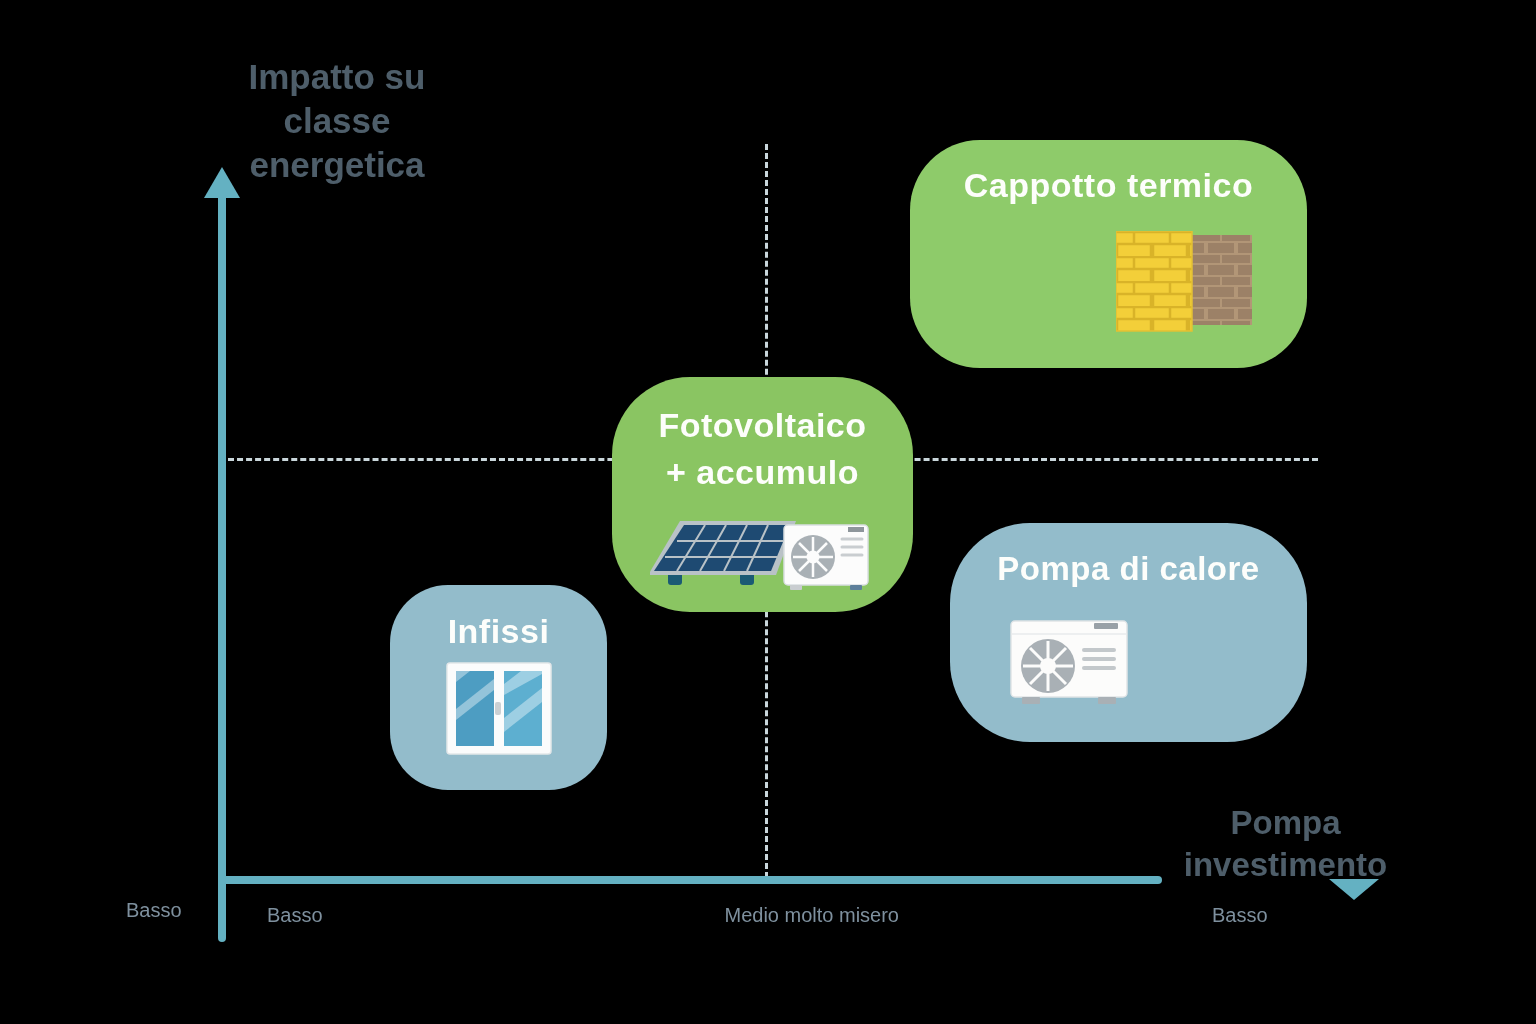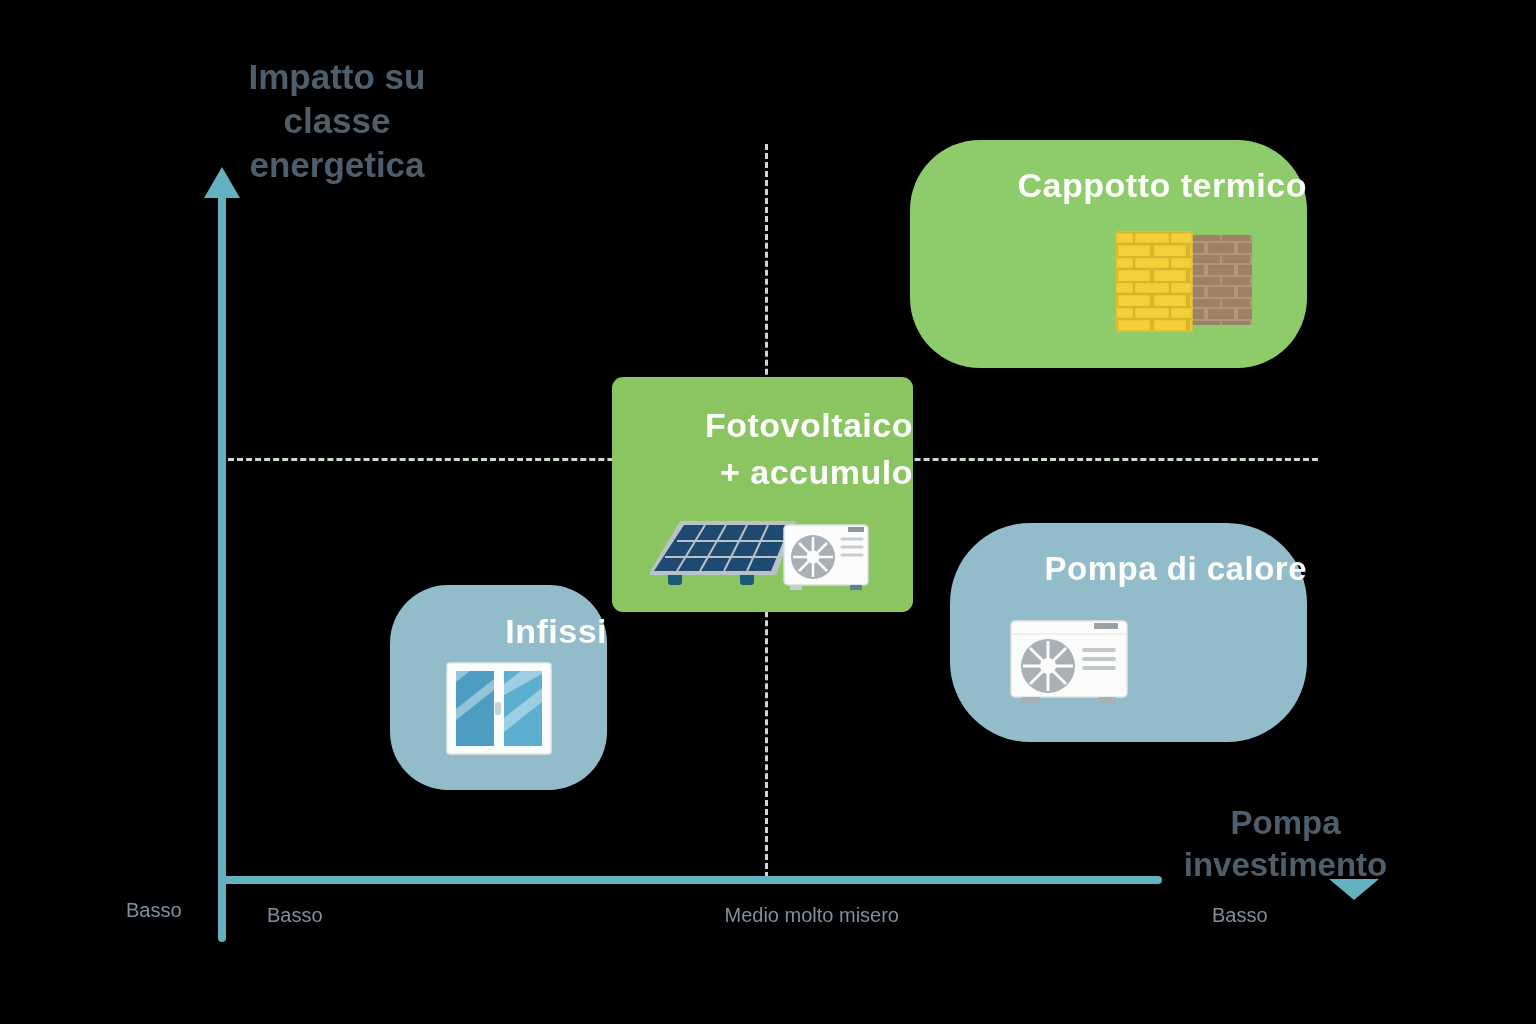--- a/index.html
+++ b/index.html
@@ -22,21 +22,21 @@
   .x-title{position:absolute;left:1158px;top:802px;width:255px;text-align:center;
     font-size:33px;line-height:42px;font-weight:700;color:#4e5e6a;white-space:pre-line;z-index:2;}
   
   .tick{position:absolute;font-size:20px;color:#7e909e;z-index:2;}
   .tick-y-basso{left:126px;top:899px;width:86px;}
   .tick-x-basso{left:267px;top:904px;}
   .tick-x-medio{left:637px;top:904px;width:262px;text-align:right;}
   .tick-x-alto{left:1212px;top:904px;}
   
   .box{position:absolute;z-index:3;}
-  .box-label{color:#fdfefb;font-weight:700;text-align:right;white-space:pre-line;letter-spacing:0.5px;}
+  .box-label{color:#fdfefb;font-weight:700;text-align:center;white-space:pre-line;letter-spacing:0.5px;}
   .box-cappotto{left:910px;top:140px;width:397px;height:228px;border-radius:70px;}
   .box-cappotto .box-label{margin-top:26px;font-size:34px;}
   .box-foto{left:612px;top:377px;width:301px;height:235px;border-radius:78px;}
   .box-foto .box-label{margin-top:25px;font-size:34px;line-height:47px;}
   .box-pompa{left:950px;top:523px;width:357px;height:219px;border-radius:80px;}
   .box-pompa .box-label{margin-top:27px;font-size:33px;}
   .box-infissi{left:390px;top:585px;width:217px;height:205px;border-radius:58px;}
   .box-infissi .box-label{margin-top:27px;font-size:34px;}
   
   .icon{position:absolute;}
@@ -79,21 +79,21 @@
         <pattern id="brB" width="30" height="22" patternUnits="userSpaceOnUse">
           <rect width="30" height="22" fill="#9c8167"></rect>
           <path d="M0 1 H30 M0 11 H30 M15 1 V11 M1 11 V22 M29 11 V22" stroke="#b29677" stroke-width="2" fill="none"></path>
         </pattern>
       </defs>
       <rect x="74" y="4" width="62" height="90" fill="url(#brB)"></rect>
       <rect x="0" y="0" width="76" height="100" fill="url(#brY)" stroke="#e3c133" stroke-width="1.5"></rect>
     </svg>
   </div>
 
-  <div class="box box-foto" style="background: rgb(138, 197, 98); border-radius: 11px;">
+  <div class="box box-foto" style="background: rgb(138, 197, 98);">
     <div class="box-label">Fotovoltaico
 + accumulo</div>
     <svg class="icon icon-solar" viewBox="0 0 224 72">
 
       <rect x="18" y="50" width="14" height="14" rx="3" fill="#1b5a74"></rect>
       <rect x="90" y="50" width="14" height="14" rx="3" fill="#1b5a74"></rect>
 
       <polygon points="30,0 146,0 126,54 -2,54" fill="#b9c2c7"></polygon>
       <polygon points="34,4 140,4 121,50 4,50" fill="#1e4a72"></polygon>
       <g stroke="#b9c2c7" stroke-width="2" fill="none">

